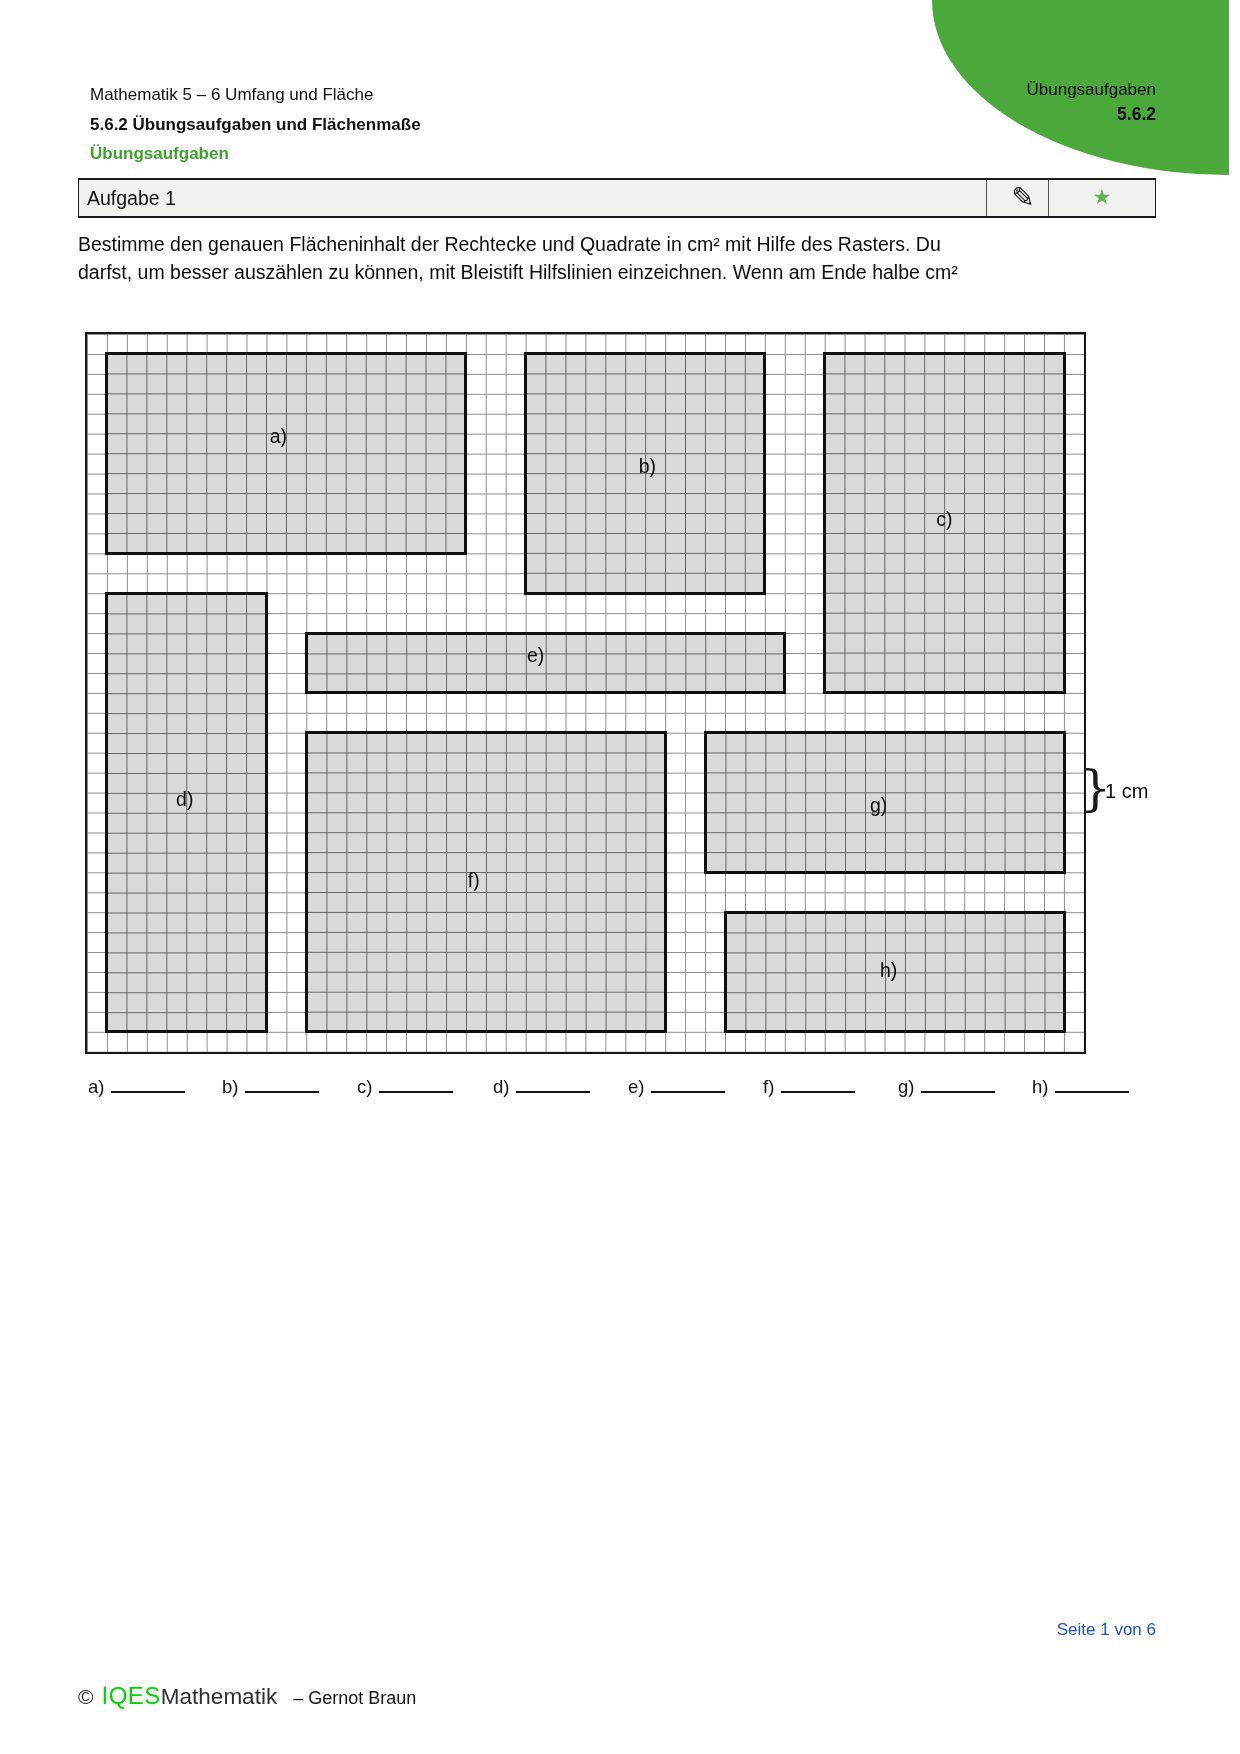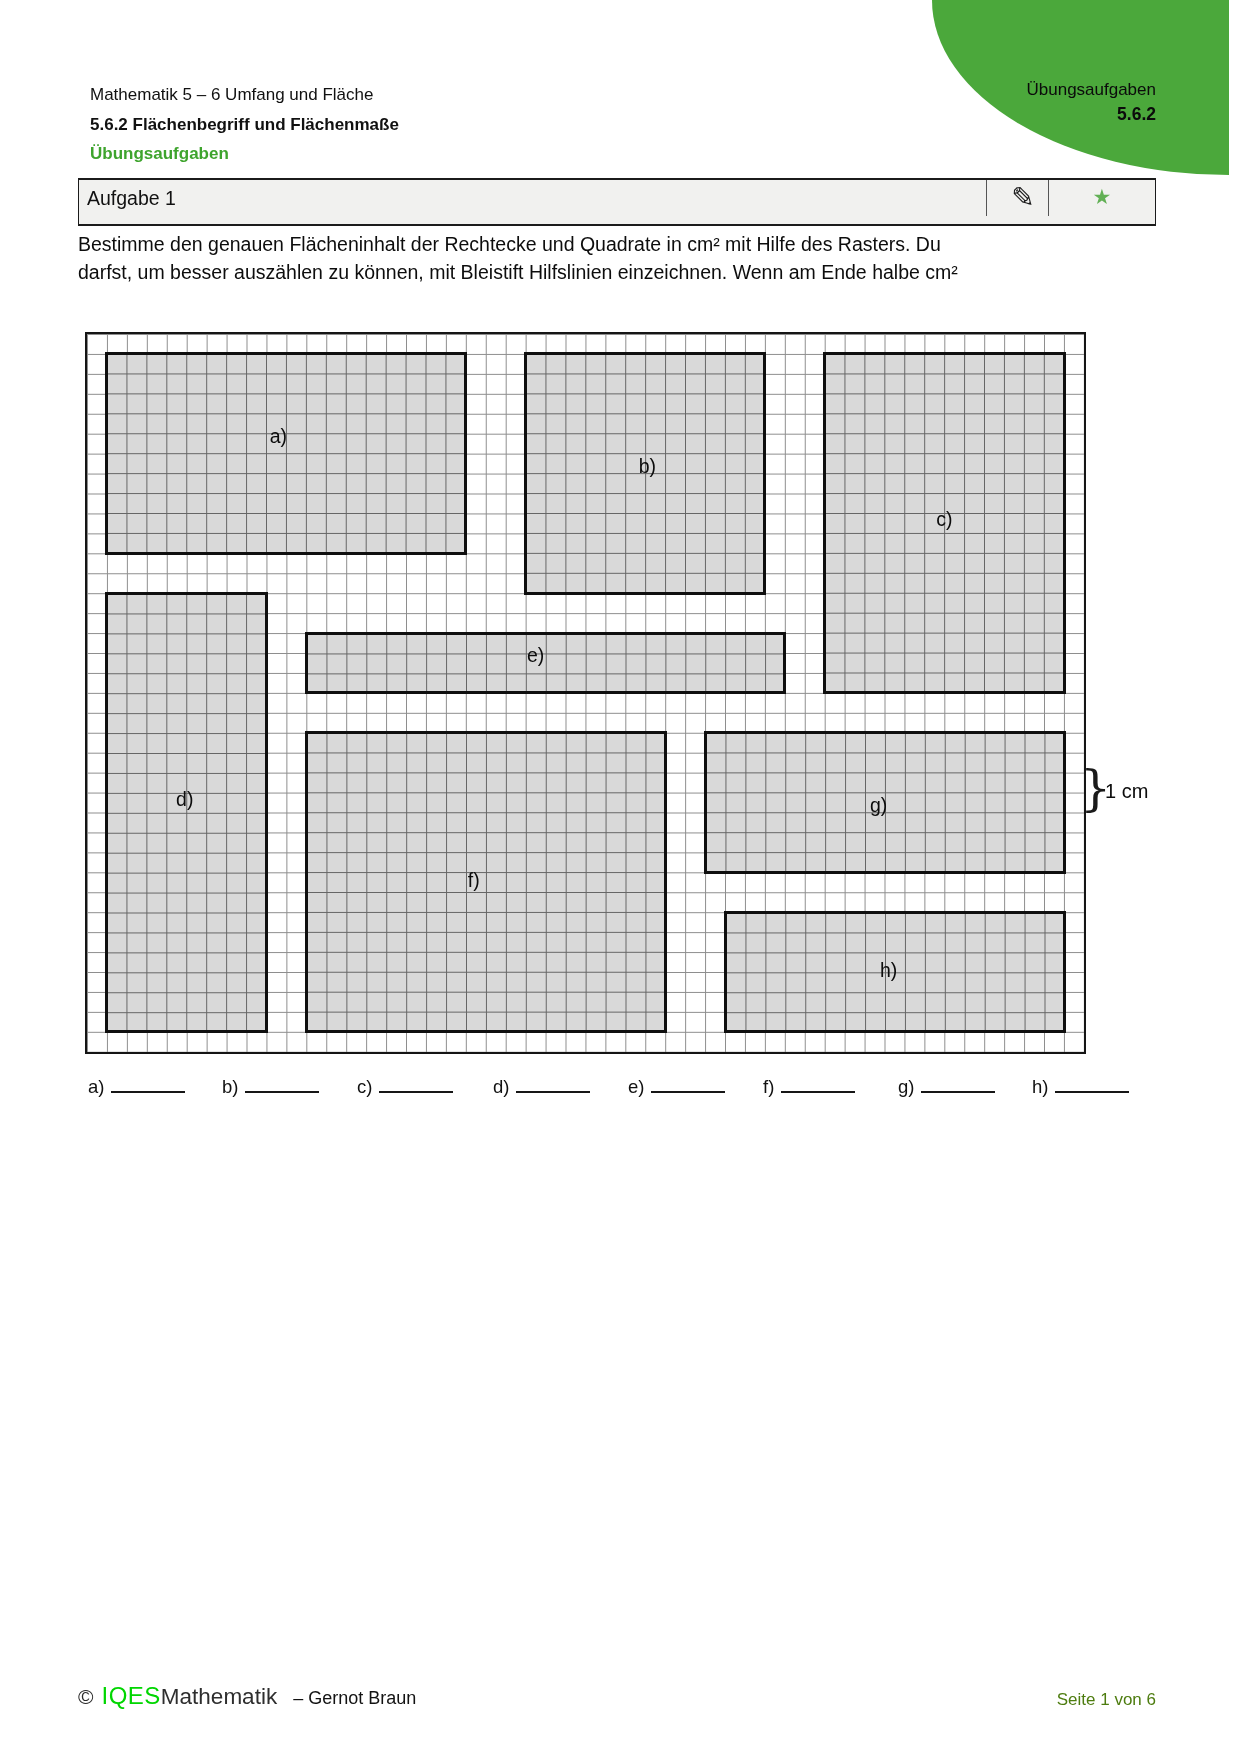--- a/index.html
+++ b/index.html
@@ -11,21 +11,21 @@
   #corner-shape{left:932px;top:0;width:297px;height:175px;background:#4BA83B;
                 border-bottom-left-radius:100% 100%;}
   #corner-text{right:84px;top:78px;text-align:right;z-index:2;color:#0b0b0b;}
   #corner-text .l1{font-size:17px;line-height:24px;}
   #corner-text .l2{font-size:17.5px;font-weight:bold;line-height:24px;}
   #head-lines{left:78px;top:80px;font-size:17px;line-height:29.5px;margin-left:12px;}
   #head-lines .hl2{font-weight:bold;}
   #head-lines .hl3{font-weight:bold;color:#3EA42D;}
 
   
-  #task-bar{left:78px;top:178px;width:1078px;height:48px;background:#F1F1EF;
+  #task-bar{left:78px;top:178px;width:1078px;height:40px;background:#F1F1EF;
             border-top:2px solid #1b1b1b;border-bottom:2px solid #1b1b1b;
             border-left:1px solid #1b1b1b;border-right:1px solid #1b1b1b;
             box-sizing:border-box;}
   #task-title{left:8px;top:7px;font-size:19.5px;}
   .bar-sep{top:0;width:1px;height:36px;background:#555;}
   #pencil-icon{left:913px;top:1px;width:62px;text-align:center;font-size:28px;color:#1a1a1a;}
   #star-icon{left:971px;top:5px;width:104px;text-align:center;font-size:21px;color:#62B055;}
 
   
   #instructions{left:78px;top:231px;width:1085px;font-size:19.5px;line-height:27.6px;color:#0d0d0d;}
@@ -50,36 +50,36 @@
   .answer-item{position:absolute;top:1076px;font-size:18.5px;white-space:nowrap;}
   .answer-blank{display:inline-block;width:74px;height:15px;border-bottom:2px solid #161616;
                 margin-left:7px;}
 
   
   #footer-left{left:78px;top:1682px;display:flex;align-items:baseline;}
   #copyright-icon{font-size:21px;color:#2b2b2b;margin-right:8px;}
   #brand-iqes{font-size:24px;color:#00D600;letter-spacing:0.5px;}
   #brand-lernkompass{font-size:22.5px;color:#2e2e2e;}
   #footer-author{font-size:18px;color:#121212;margin-left:16px;}
-  #page-number{right:84px;top:1690px;font-size:17px;color:#4d7c0f;}
+  #page-number{right:84px;top:1620px;font-size:17px;color:#1d4ed8;}
 </style>
 </head>
 <body>
 
 <div id="page">
 
   <div id="corner-shape" class="abs"></div>
   <div id="corner-text" class="abs">
     <div class="l1">Übungsaufgaben</div>
     <div class="l2">5.6.2</div>
   </div>
 
   <div id="head-lines" class="abs">
     <div class="hl1">Mathematik 5 – 6 Umfang und Fläche</div>
-    <div class="hl2">5.6.2 Flächenbegriff und Flächenmaße</div>
+    <div class="hl2">5.6.2 Übungsaufgaben und Flächenmaße</div>
     <div class="hl3">Übungsaufgaben</div>
   </div>
 
   <div id="task-bar" class="abs">
     <div id="task-title" class="abs">Aufgabe 1</div>
     <div class="bar-sep abs" style="left:907px"></div>
     <div class="bar-sep abs" style="left:969px"></div>
     <div id="pencil-icon" class="abs">✎</div>
     <div id="star-icon" class="abs">★</div>
   </div>

